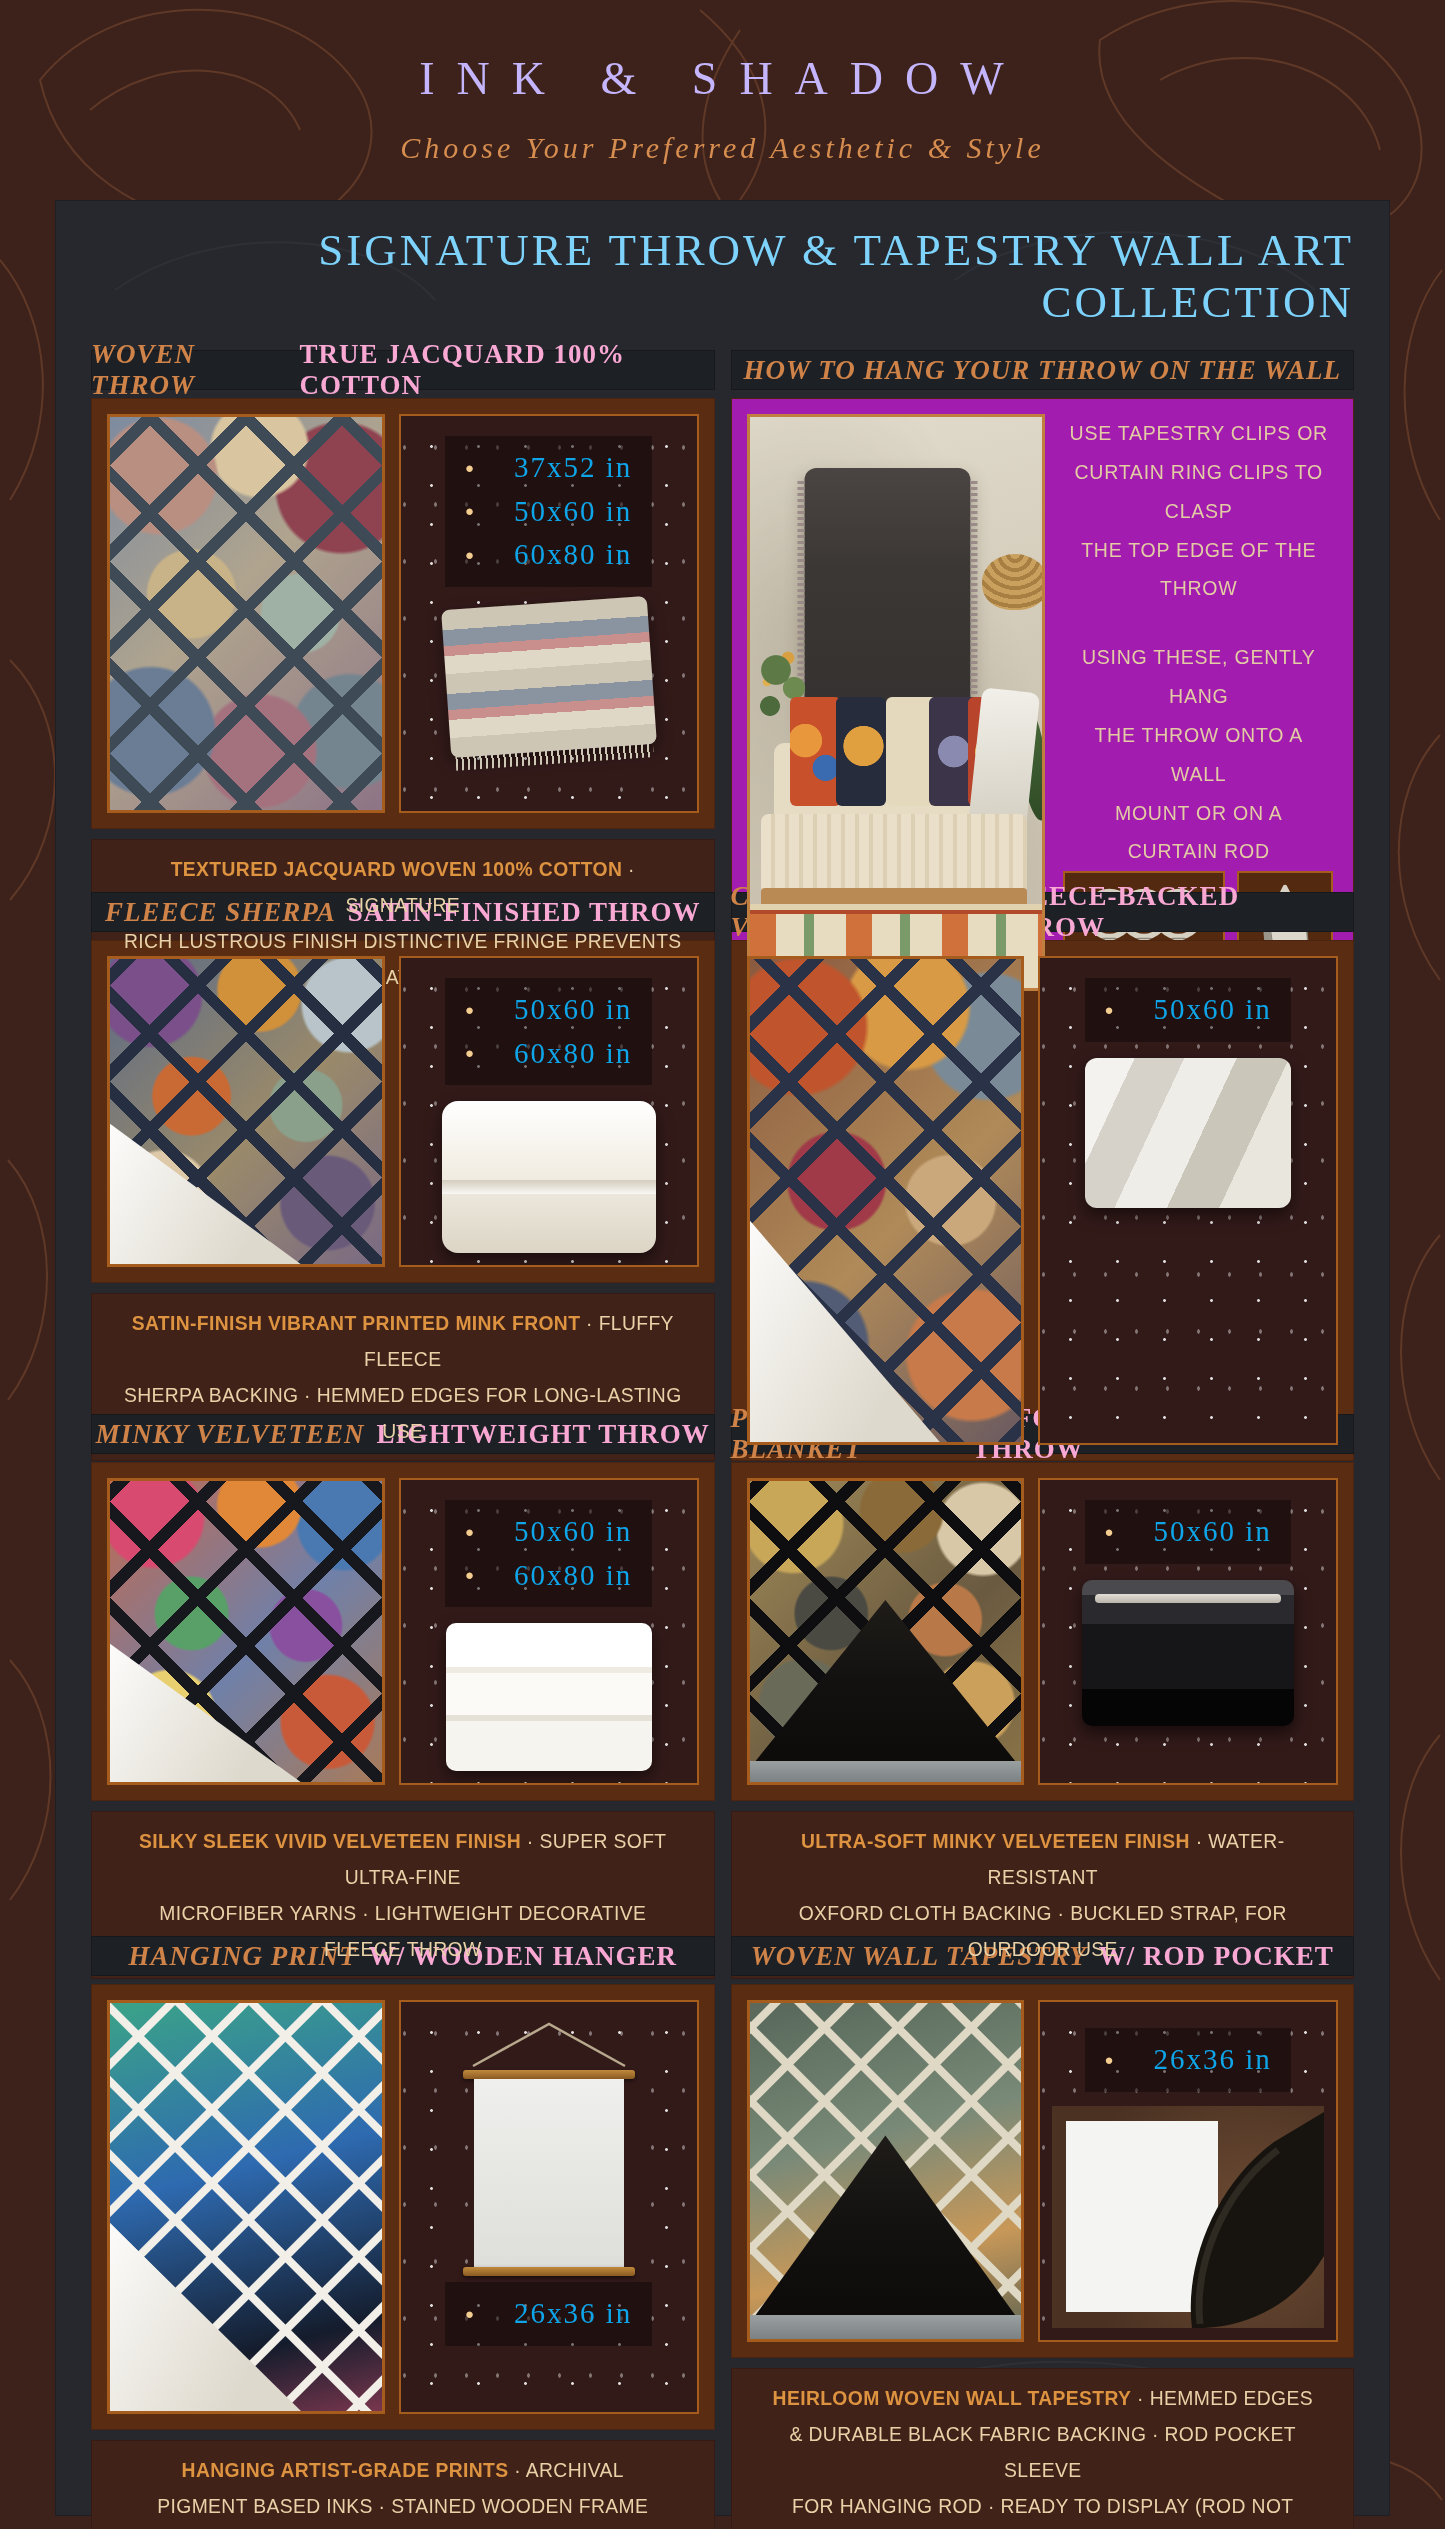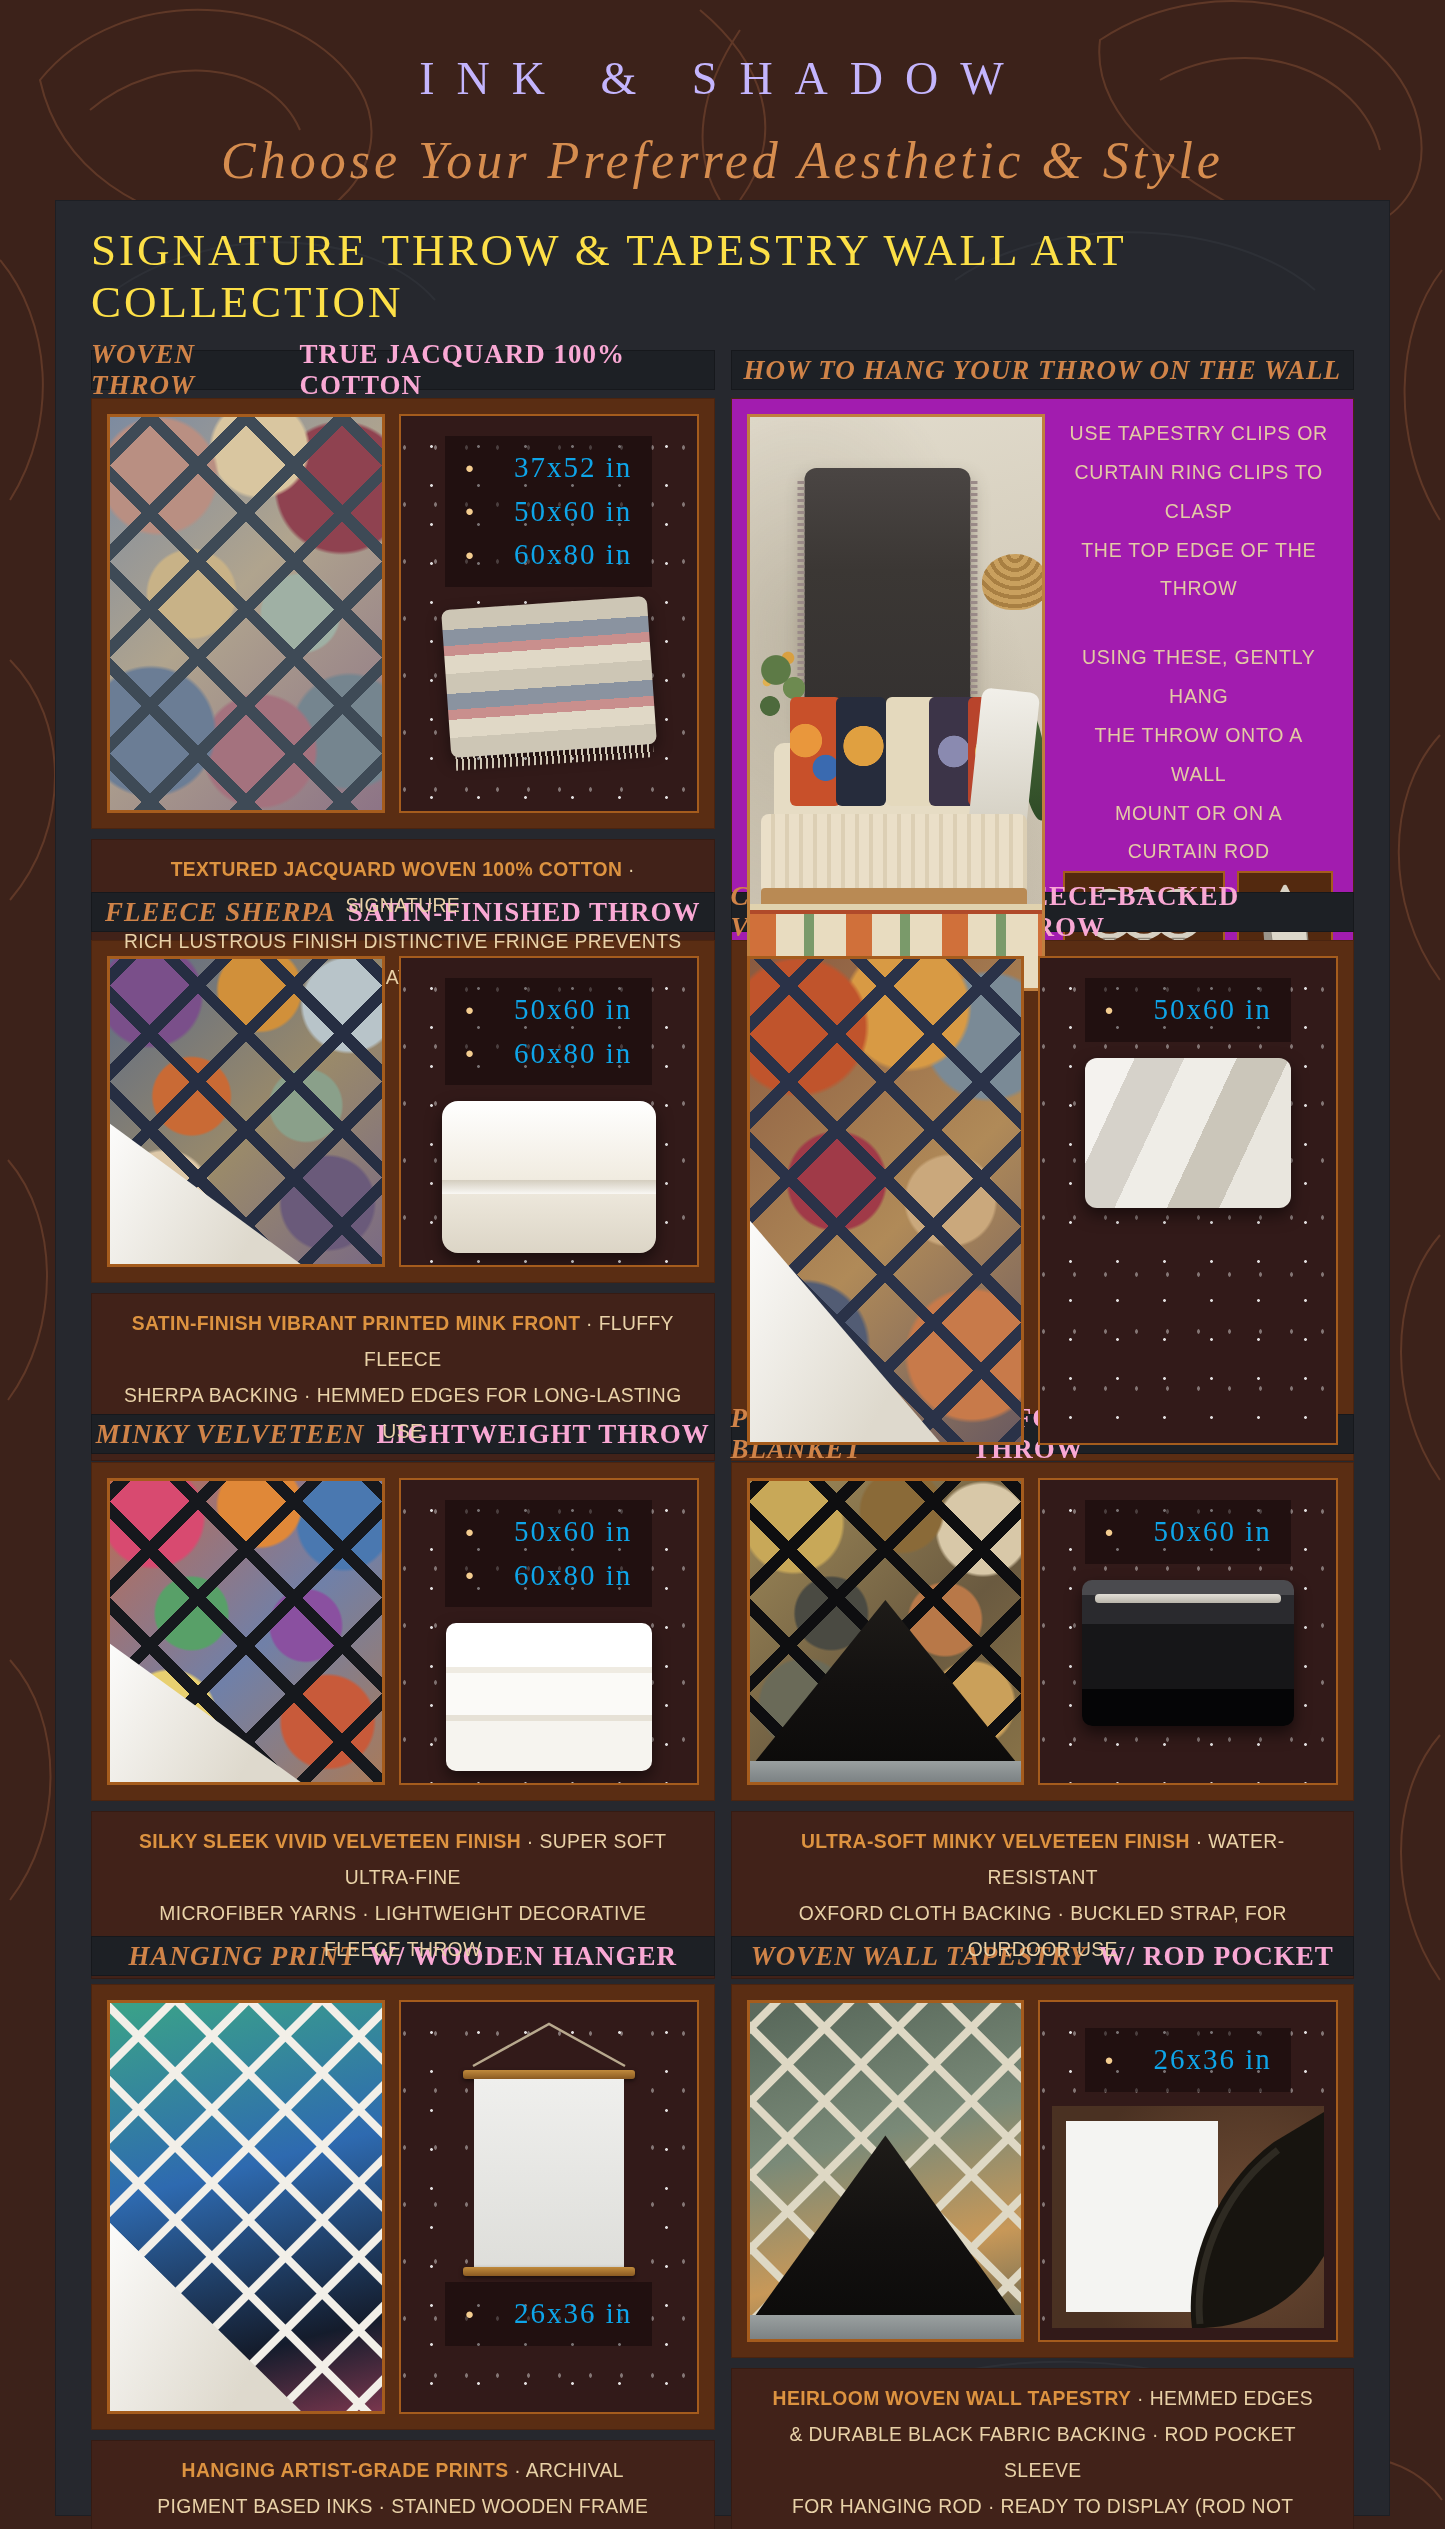--- a/index.html
+++ b/index.html
@@ -2,26 +2,26 @@
 <html><head>
 <meta charset="utf-8">
 <style>
   html,body{margin:0;padding:0;background:#2a1610;}
   .page{position:relative;width:1445px;height:2529px;margin:0 auto;background:#3c221a;
         font-family:"Liberation Serif",serif;overflow:hidden;}
   .florals{position:absolute;inset:0;pointer-events:none;}
   
   .brand-head{position:relative;z-index:2;text-align:center;padding-top:52px;height:148px;}
   .brand-name{font-size:46px;letter-spacing:22px;color:#c4b5fd;font-weight:400;}
-  .brand-tagline{margin-top:26px;font-style:italic;font-size:52px;letter-spacing:4px;color:#d68d4f;}
+  .brand-tagline{margin-top:26px;font-style:italic;font-size:30px;letter-spacing:4px;color:#d68d4f;}
   
   .column{position:relative;z-index:2;margin:0 55px;background:#26282e;padding:14px 36px 56px 36px;
           box-shadow:0 0 0 1px #1d1f24 inset;}
   .col-deco{position:absolute;inset:0;pointer-events:none;opacity:.55;}
-  .main-title{position:relative;text-align:left;font-size:45px;letter-spacing:3px;color:#fde047;
+  .main-title{position:relative;text-align:right;font-size:45px;letter-spacing:3px;color:#7dd3fc;
               padding:10px 0 22px 0;font-weight:400;}
   .content{position:relative;}
   .row{display:grid;grid-template-columns:1fr 1fr;column-gap:16px;margin-bottom:26px;}
   .cell{display:flex;flex-direction:column;}
   
   .bar{height:40px;flex:none;background:#1d2025;display:flex;align-items:center;justify-content:center;
        gap:12px;font-size:27px;letter-spacing:1px;box-shadow:0 0 0 1px #16181c inset;}
   .bar .em{font-style:italic;font-weight:600;color:#d08348;}
   .bar .rest{font-weight:700;color:#f9a8d4;}
   

